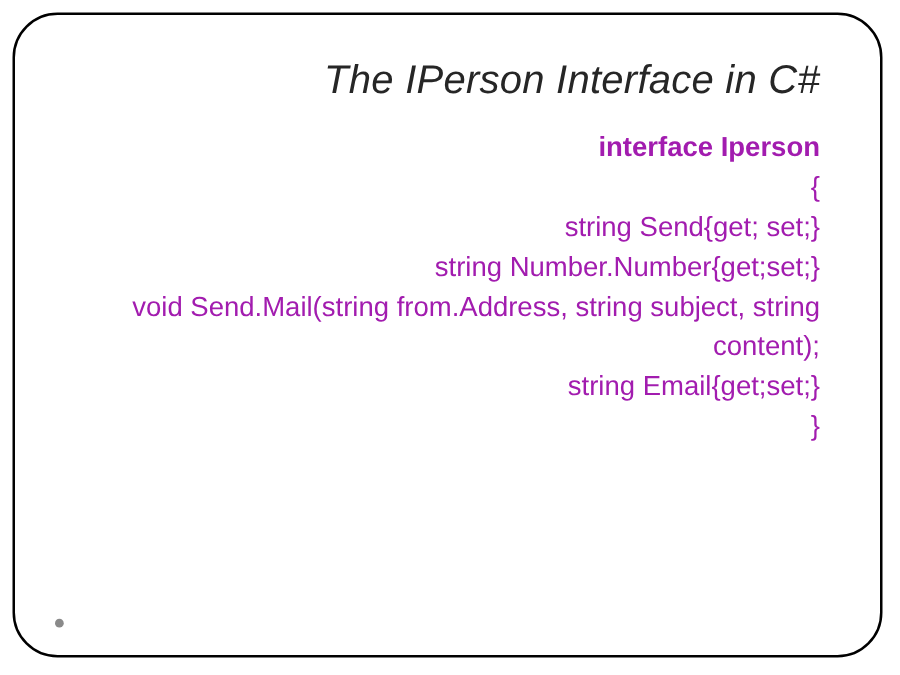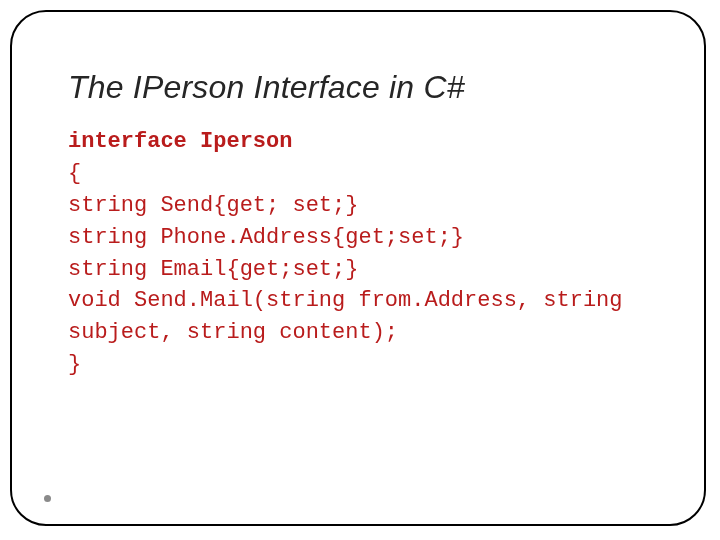--- a/index.html
+++ b/index.html
@@ -12,35 +12,36 @@
   }
   .slide-frame {
     position: absolute;
     top: 10px;
     left: 10px;
     width: 696px;
     height: 516px;
     border: 2px solid #000;
     border-radius: 36px;
     box-sizing: border-box;
-    padding: 57px 48px 20px 56px;
+    padding: 33px 48px 20px 56px;
+    text-align: right;
   }
   .title {
     font-style: italic;
     font-size: 32px;
     color: #262626;
     margin: 0 0 20px 0;
     font-weight: normal;
     letter-spacing: 0.2px;
   }
   .code {
     font-size: 22px;
     line-height: 1.45;
-    color: #b91c1c;
-    font-family: Liberation Mono, monospace;
+    color: #a21caf;
+    font-family: Liberation Sans, sans-serif;
   }
   .code .decl {
     font-weight: bold;
   }
   .footer-dot {
     position: absolute;
     left: 32px;
     bottom: 22px;
     width: 7px;
     height: 7px;
@@ -51,20 +52,20 @@
 </head>
 <body>
 
 <div class="slide-frame">
   <h1 class="title">The IPerson Interface in C#</h1>
 
   <div class="code">
     <div class="decl">interface Iperson</div>
     <div>{</div>
     <div>string Send{get; set;}</div>
-    <div>string Phone.Address{get;set;}</div>
+    <div>string Number.Number{get;set;}</div>
+    <div>void Send.Mail(string from.Address, string subject, string content);</div>
     <div>string Email{get;set;}</div>
-    <div>void Send.Mail(string from.Address, string subject, string content);</div>
     <div>}</div>
   </div>
 
   <div class="footer-dot"></div>
 </div>
 
 </body></html>

